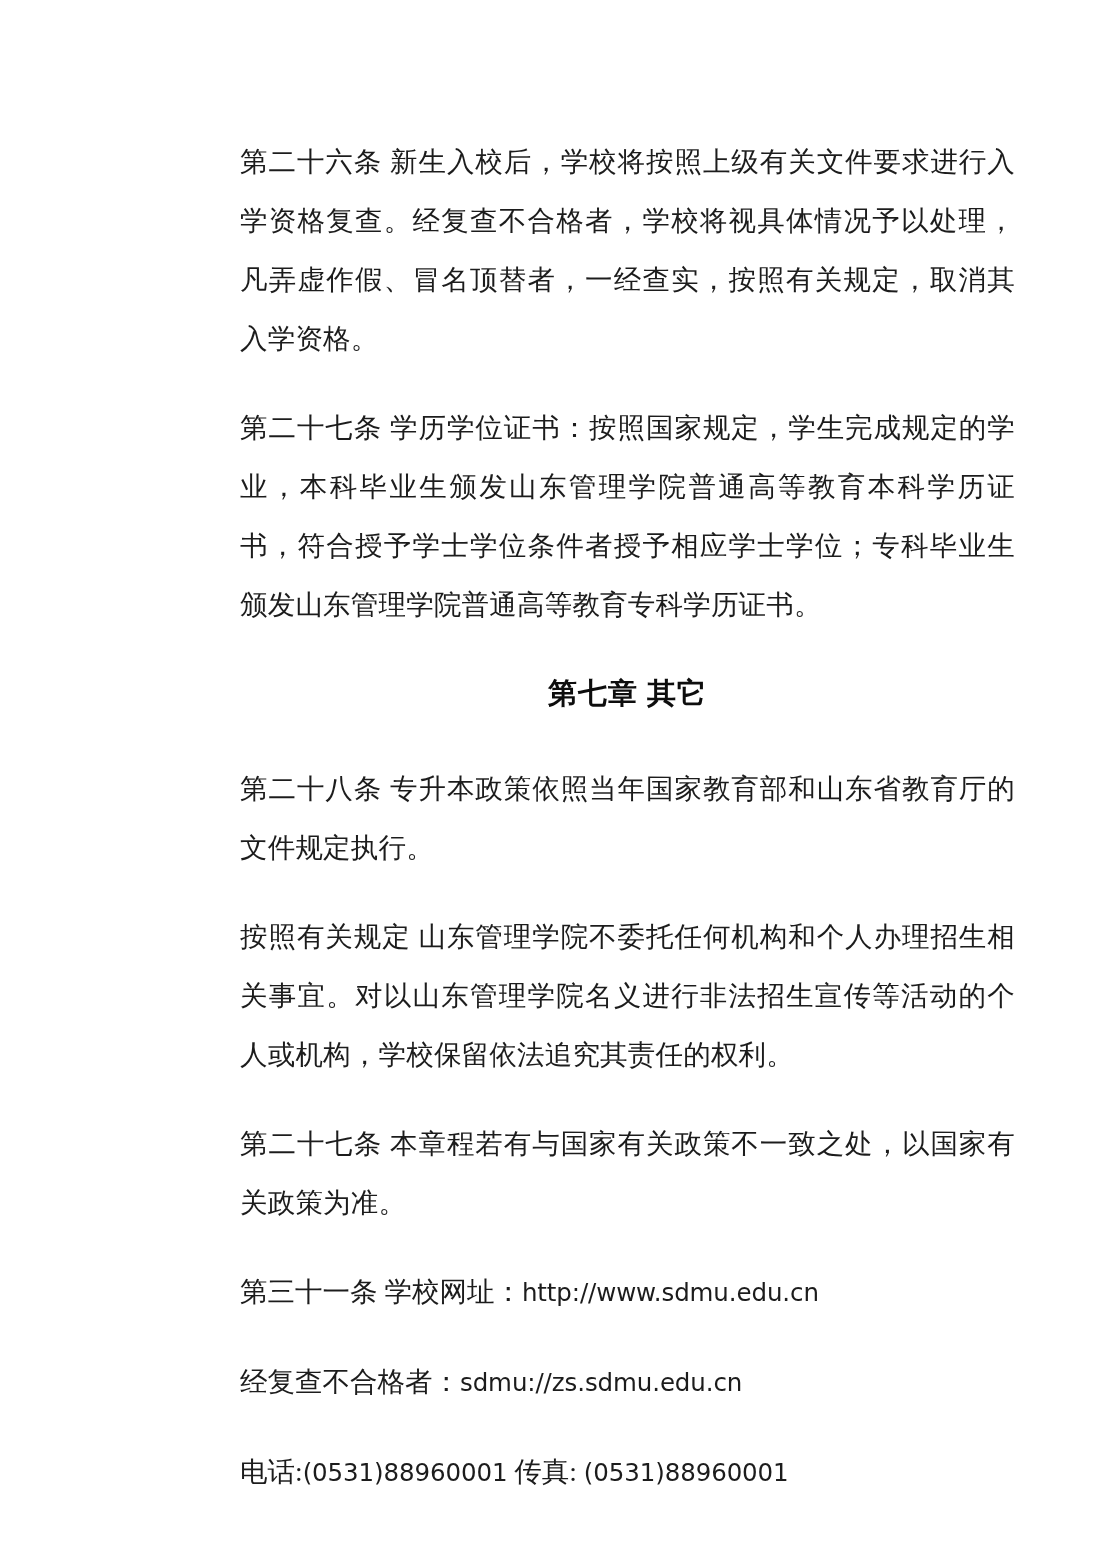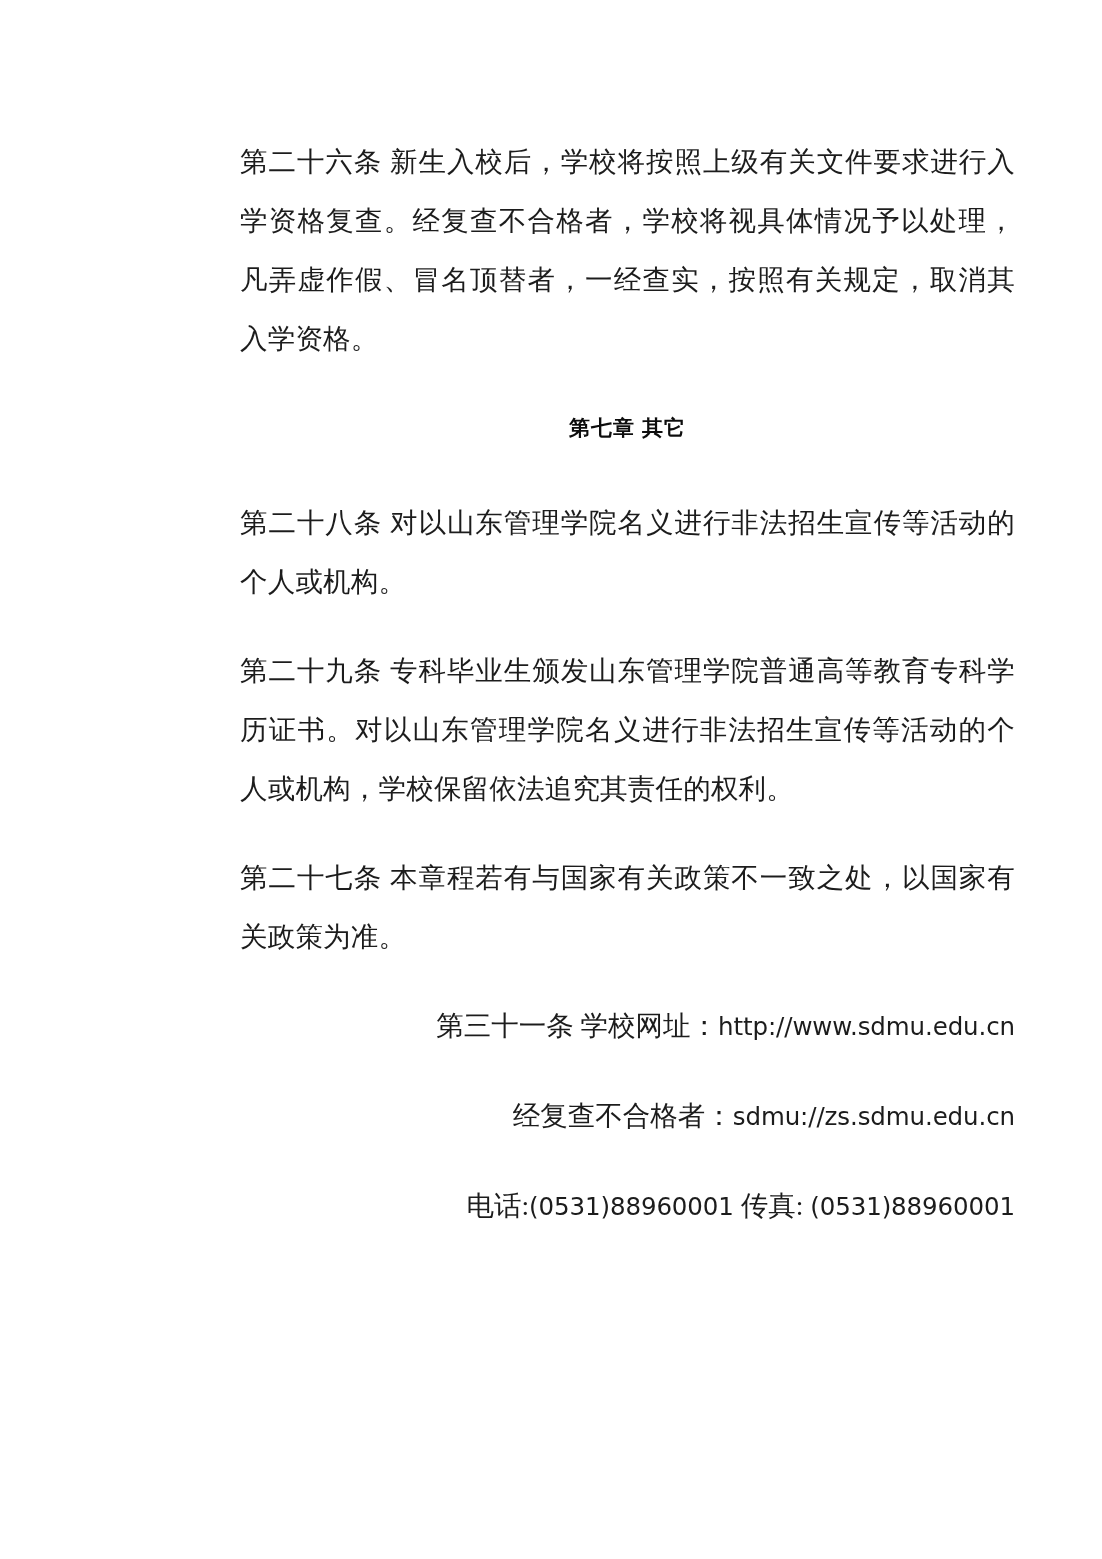--- a/index.html
+++ b/index.html
@@ -32,21 +32,21 @@
     text-justify: inter-ideograph;
     margin: 0 0 30px 0;
     letter-spacing: 0.2px;
     word-wrap: break-word;
   }
   .para:last-child {
     margin-bottom: 0;
   }
   .chapter-heading {
     font-family: "Liberation Sans", "DejaVu Sans", sans-serif;
-    font-size: 21px;
+    font-size: 29px;
     line-height: 59px;
     font-weight: bold;
     color: #0d0d0d;
     text-align: center;
     margin: 28px 0 36px 0;
     letter-spacing: 1px;
   }
   .gap-lead {
     white-space: pre;
   }
@@ -54,40 +54,40 @@
     font-family: "DejaVu Sans", "Liberation Sans", sans-serif;
     font-size: 25px;
     letter-spacing: -0.1px;
   }
   .contact-line {
     font-family: "Liberation Serif", "DejaVu Serif", serif;
     font-size: 27.5px;
     line-height: 59px;
     color: #1c1c1c;
     margin: 0 0 30px 0;
-    text-align: right;
   }
   .contact-line .latin {
     font-size: 24.5px;
   }
 </style>
 </head>
 <body>
 
 <div class="page">
   <div class="content">
 
     <p class="para">第二十六条  新生入校后，学校将按照上级有关文件要求进行入学资格复查。经复查不合格者，学校将视具体情况予以处理，凡弄虚作假、冒名顶替者，一经查实，按照有关规定，取消其入学资格。</p>
 
+    <p class="para">第二十七条 学历学位证书：按照国家规定，学生完成规定的学业，本科毕业生颁发山东管理学院普通高等教育本科学历证书，符合授予学士学位条件者授予相应学士学位；专科毕业生颁发山东管理学院普通高等教育专科学历证书。</p>
 
     <h2 class="chapter-heading">第七章 其它</h2>
 
-    <p class="para">第二十八条 对以山东管理学院名义进行非法招生宣传等活动的个人或机构。</p>
+    <p class="para">第二十八条 专升本政策依照当年国家教育部和山东省教育厅的文件规定执行。</p>
 
-    <p class="para">第二十九条 专科毕业生颁发山东管理学院普通高等教育专科学历证书。对以山东管理学院名义进行非法招生宣传等活动的个人或机构，学校保留依法追究其责任的权利。</p>
+    <p class="para">按照有关规定 山东管理学院不委托任何机构和个人办理招生相关事宜。对以山东管理学院名义进行非法招生宣传等活动的个人或机构，学校保留依法追究其责任的权利。</p>
 
     <p class="para">第二十七条 本章程若有与国家有关政策不一致之处，以国家有关政策为准。</p>
 
     <p class="contact-line"><span>第三十一条 学校网址：</span><span class="latin">http://www.sdmu.edu.cn</span></p>
 
     <p class="contact-line"><span>经复查不合格者：</span><span class="latin">sdmu://zs.sdmu.edu.cn</span></p>
 
     <p class="contact-line"><span>电话:</span><span class="latin">(0531)88960001</span><span class="gap-lead"> </span><span>传真: </span><span class="latin">(0531)88960001</span></p>
 
   </div>

